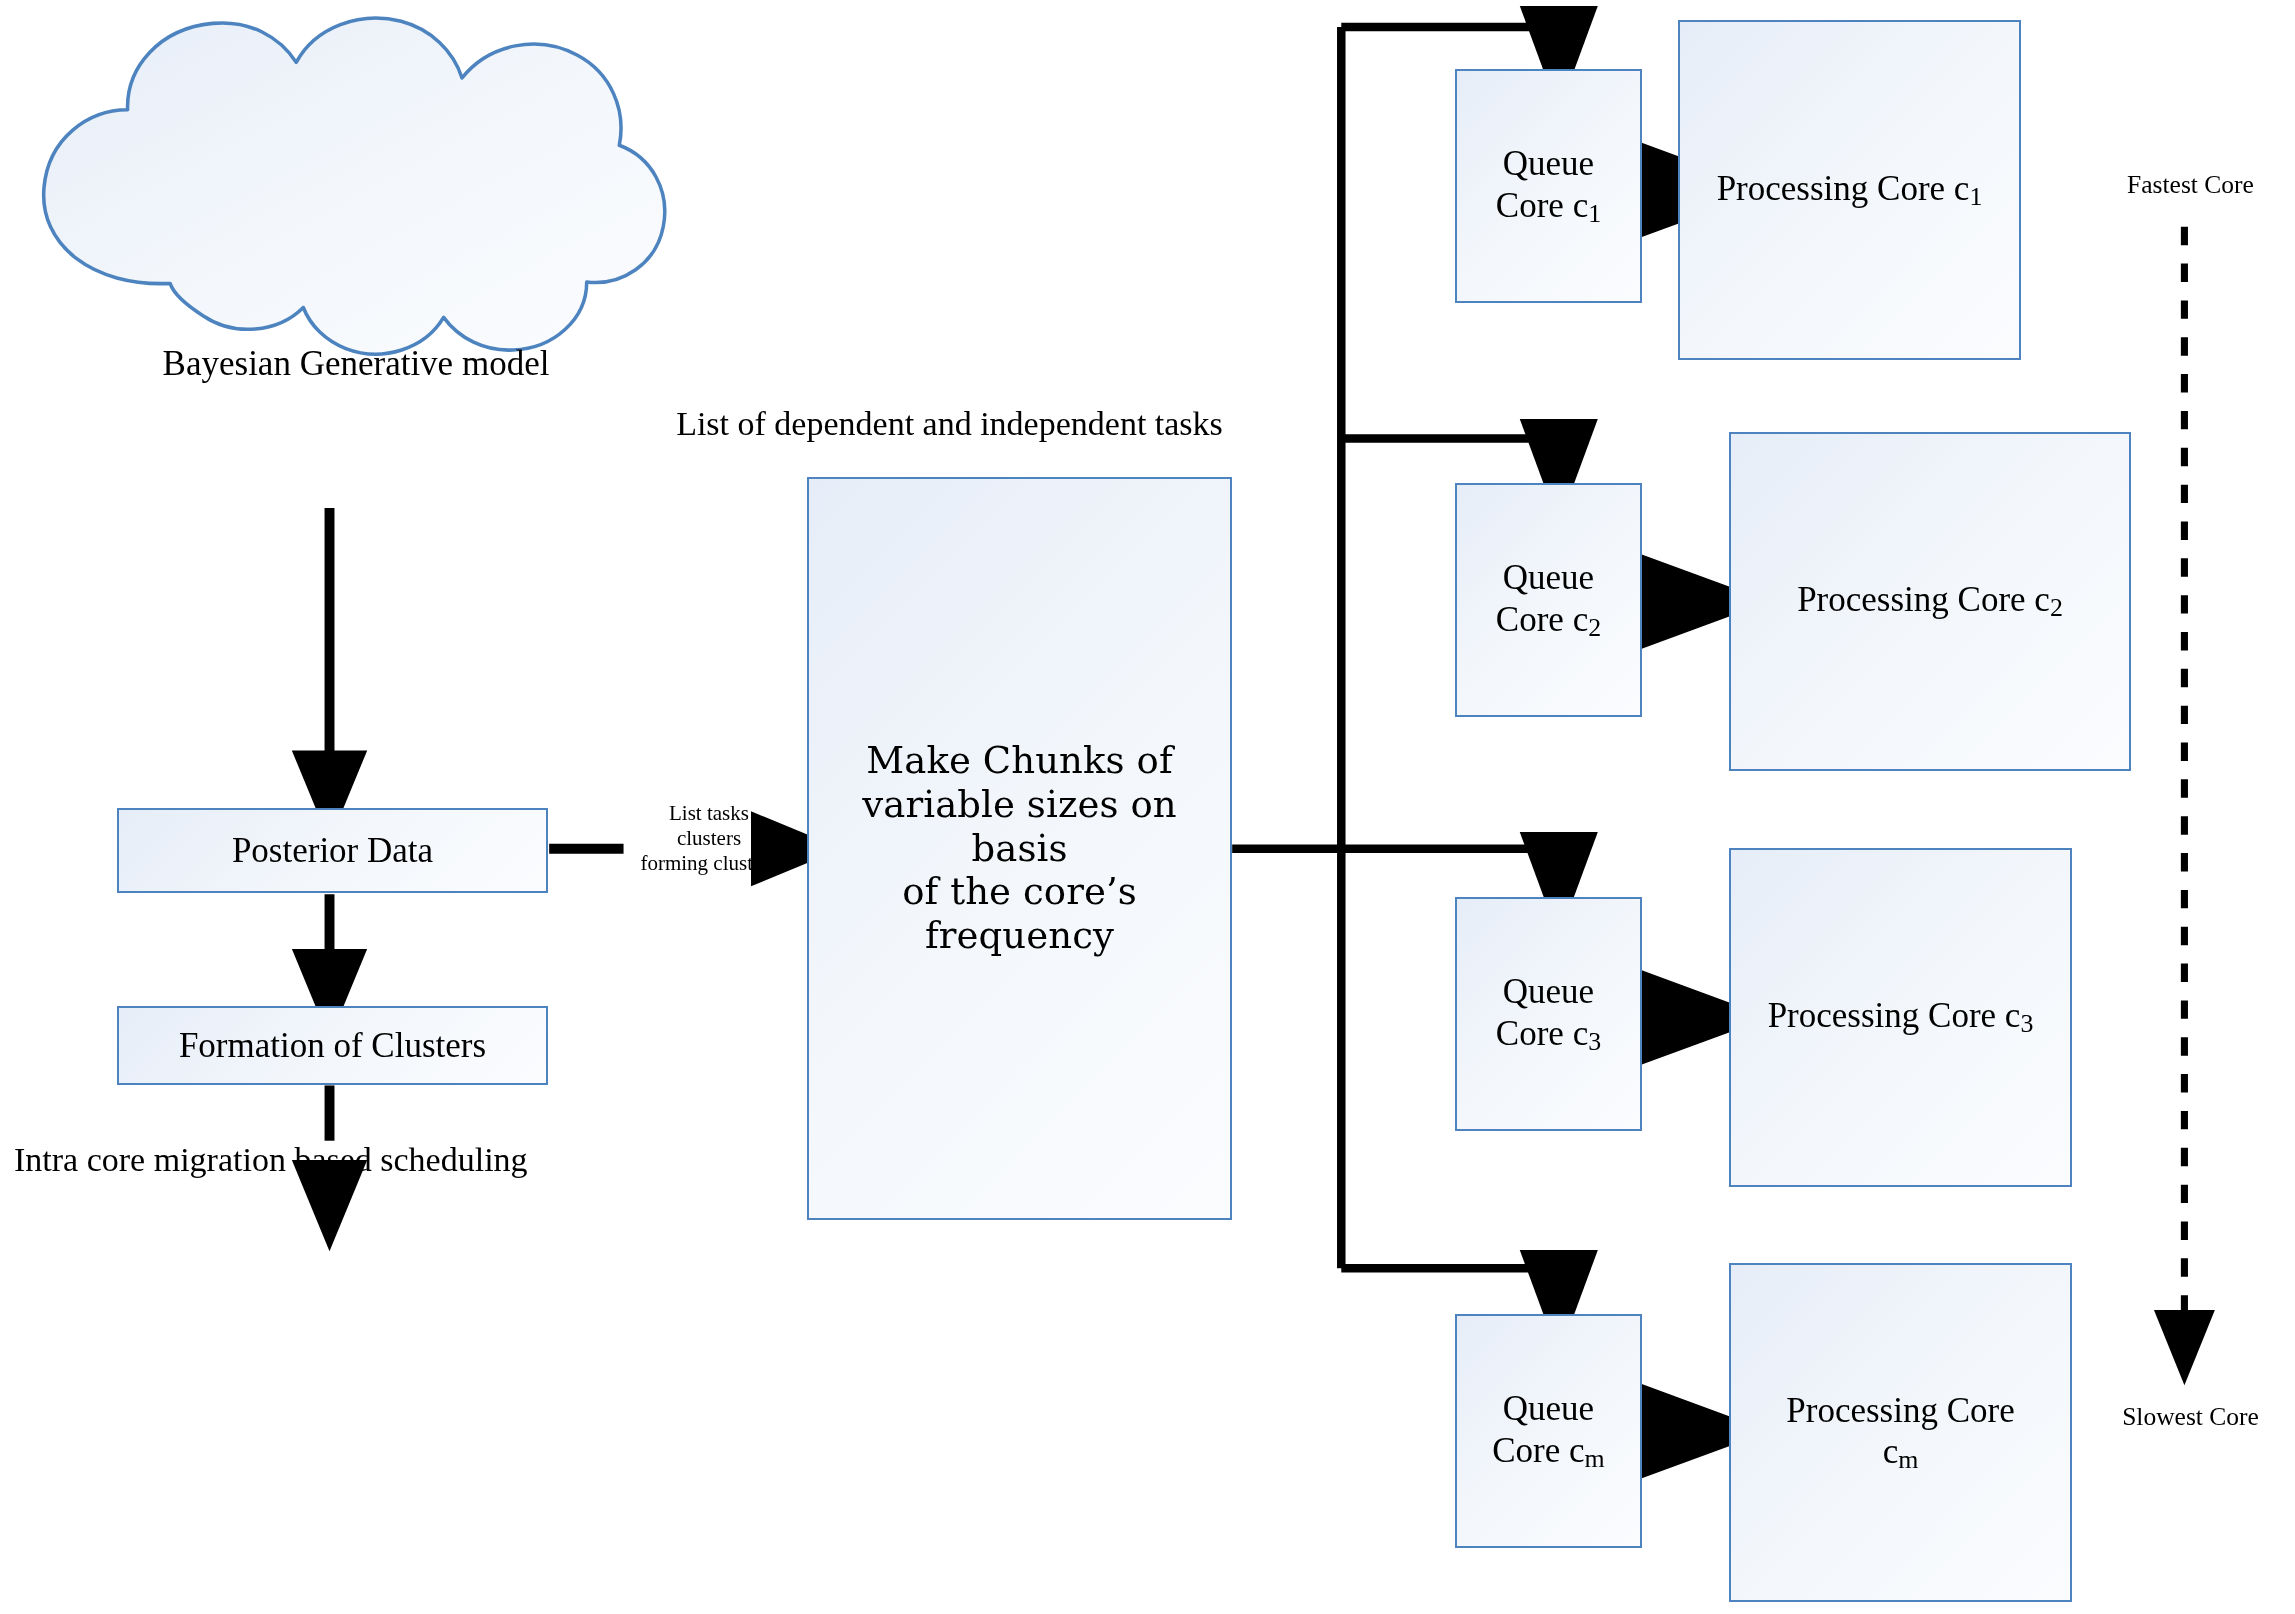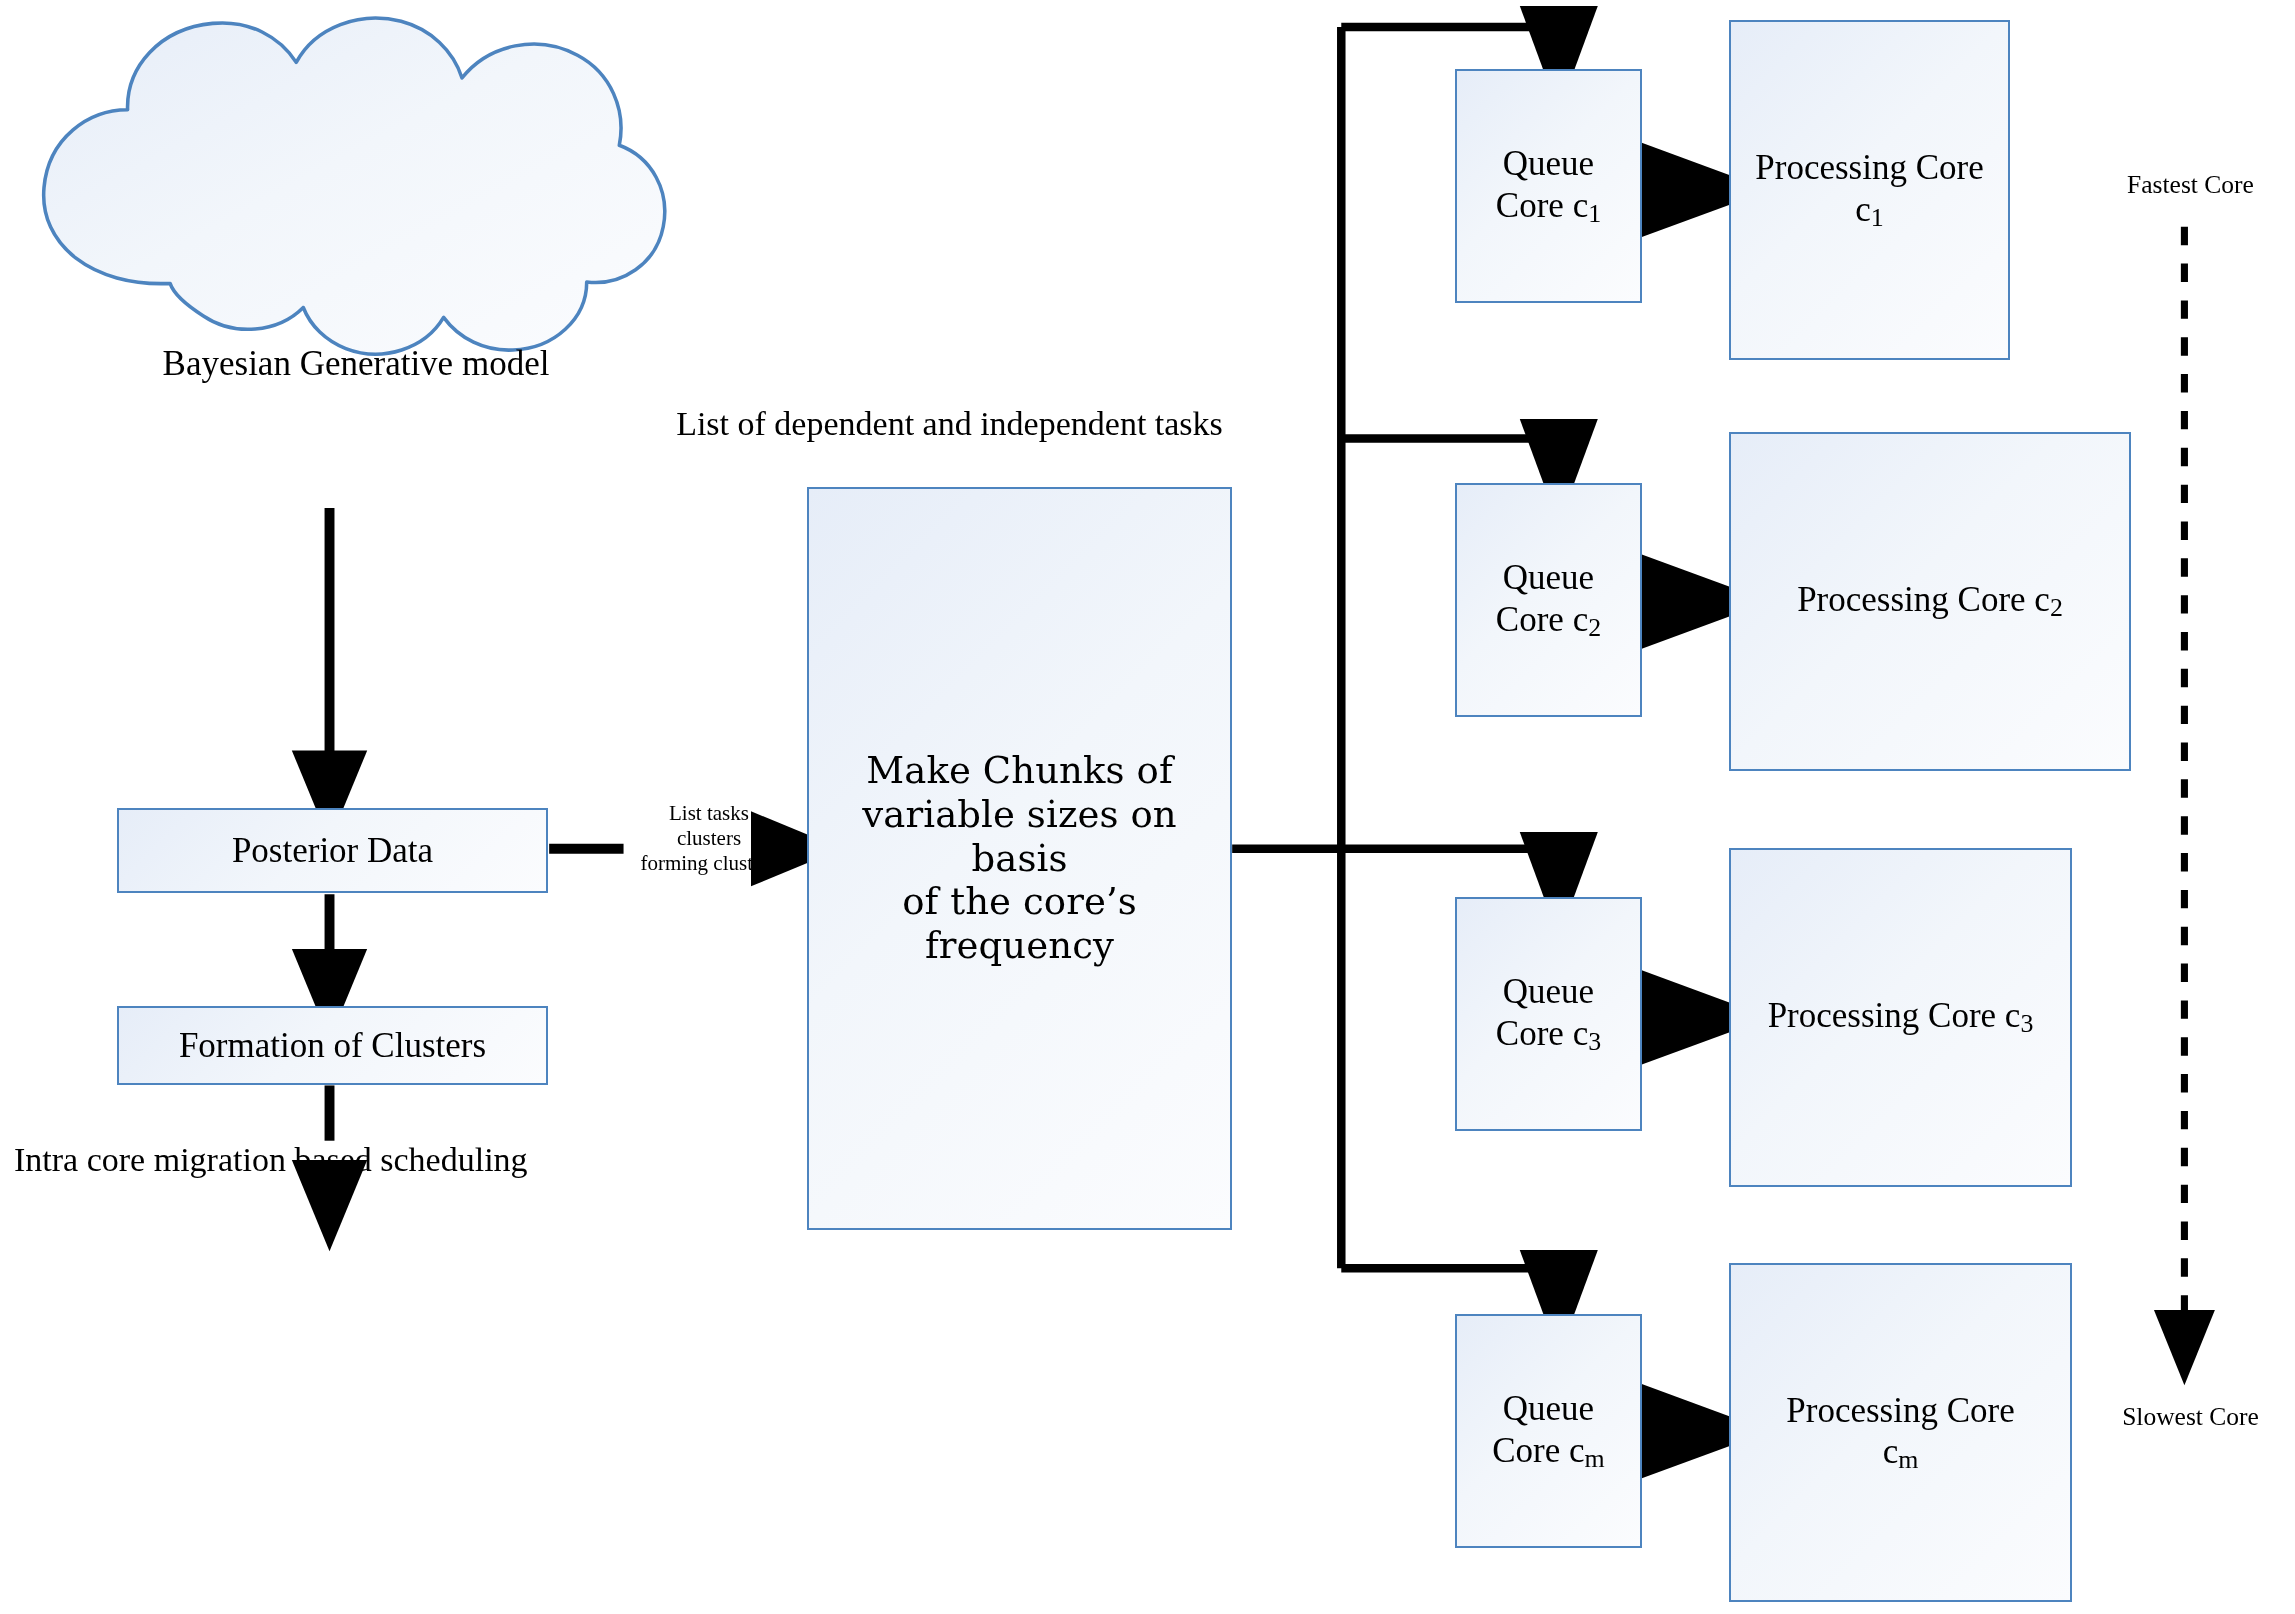--- a/index.html
+++ b/index.html
@@ -143,35 +143,35 @@
   <div class="free-label fs-edge" style="left:606px; top:404px; width:687px;">List of dependent and independent tasks</div>
 
   <div class="free-label fs-edge" style="left:14px; top:1140px; width:638px; text-align:left;">Intra core migration based scheduling</div>
 
   <div class="free-label fs-small wrap" style="left:606px; top:801px; width:206px;">
     <span>List tasks</span><br>
     <span>clusters</span><br>
     <span>forming clusters</span>
   </div>
 
-  <div class="node fs-chunks" style="left:807px; top:487px; width:425px; height:743px;">
+  <div class="node fs-chunks" style="left:807px; top:477px; width:425px; height:743px;">
     <span class="node-label">
       <span>Make Chunks of</span><br>
       <span>variable sizes on basis</span><br>
       <span>of the core’s frequency</span>
     </span>
   </div>
 
   <div class="node fs-queue" style="left:1455px; top:69px; width:187px; height:234px;">
     <span class="node-label">
       <span>Queue</span><br>
       <span>Core c</span><sub class="sfx">1</sub>
     </span>
   </div>
-  <div class="node fs-proc" style="left:1729px; top:20px; width:281px; height:340px;">
+  <div class="node fs-proc" style="left:1678px; top:20px; width:343px; height:340px;">
     <span class="node-label">
       <span>Processing Core c</span><sub class="sfx">1</sub>
     </span>
   </div>
 
   <div class="node fs-queue" style="left:1455px; top:483px; width:187px; height:234px;">
     <span class="node-label">
       <span>Queue</span><br>
       <span>Core c</span><sub class="sfx">2</sub>
     </span>

